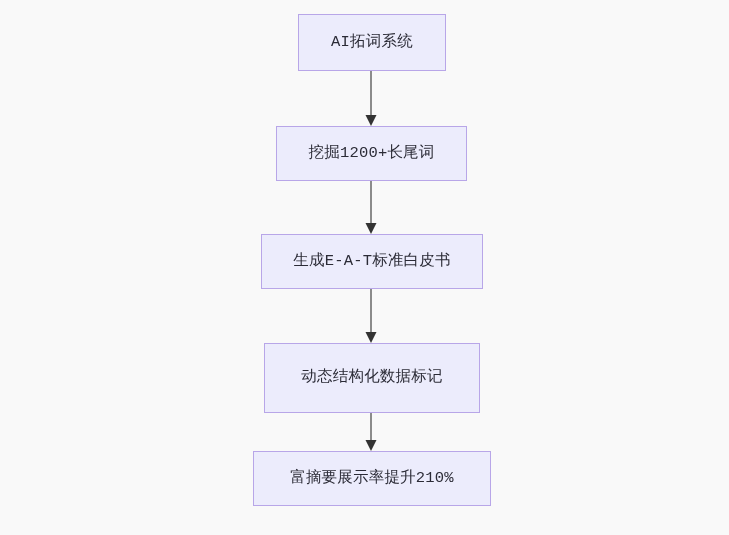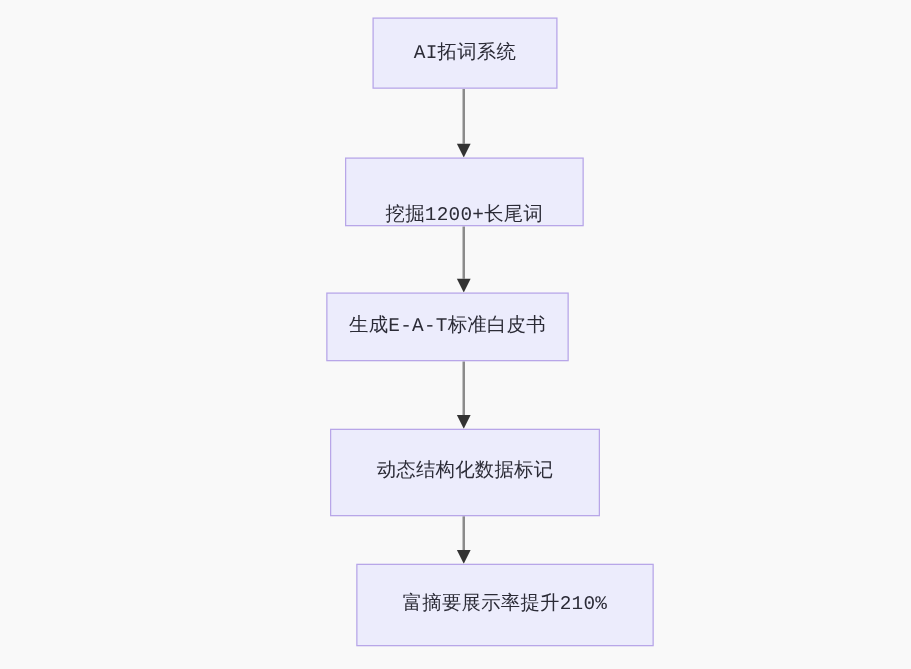--- a/index.html
+++ b/index.html
@@ -64,25 +64,25 @@
       <line class="edge-line" x1="371" y1="181" x2="371" y2="223"></line>
       <polygon class="edge-head" points="365.5,223 376.5,223 371,234"></polygon>
       <line class="edge-line" x1="371" y1="289" x2="371" y2="332"></line>
       <polygon class="edge-head" points="365.5,332 376.5,332 371,343"></polygon>
       <line class="edge-line" x1="371" y1="397" x2="371" y2="440"></line>
       <polygon class="edge-head" points="365.5,440 376.5,440 371,451"></polygon>
     </svg>
 <div class="node" style="left: 298px; top: 14px; width: 148px; height: 57px; background: rgb(236, 236, 252); border-color: rgb(184, 166, 232); color: rgb(43, 43, 54);">
       <span class="node-label">AI拓词系统</span>
     </div>
-    <div class="node" style="left: 276px; top: 126px; width: 191px; height: 55px; background: rgb(236, 236, 252); border-color: rgb(184, 166, 232); color: rgb(43, 43, 54); align-items: flex-end;">
+    <div class="node" style="left: 276px; top: 126px; width: 191px; height: 55px; background: rgb(236, 236, 252); border-color: rgb(184, 166, 232); color: rgb(43, 43, 54);">
       <span class="node-label">挖掘1200+长尾词</span>
     </div>
-    <div class="node" style="left: 261px; top: 234px; width: 194px; height: 55px; background: rgb(236, 236, 252); border-color: rgb(184, 166, 232); color: rgb(43, 43, 54);">
+    <div class="node" style="left: 261px; top: 234px; width: 222px; height: 55px; background: rgb(236, 236, 252); border-color: rgb(184, 166, 232); color: rgb(43, 43, 54);">
       <span class="node-label">生成E-A-T标准白皮书</span>
     </div>
     <div class="node" style="left: 264px; top: 343px; width: 216px; height: 70px; background: rgb(236, 236, 252); border-color: rgb(184, 166, 232); color: rgb(43, 43, 54);">
       <span class="node-label">动态结构化数据标记</span>
     </div>
-    <div class="node" style="left: 253px; top: 451px; width: 238px; height: 66px; background: rgb(236, 236, 252); border-color: rgb(184, 166, 232); color: rgb(43, 43, 54); margin-left: 32px;">
+    <div class="node" style="left: 253px; top: 451px; width: 238px; height: 55px; background: rgb(236, 236, 252); border-color: rgb(184, 166, 232); color: rgb(43, 43, 54);">
       <span class="node-label">富摘要展示率提升210%</span>
     </div>
   </div>
 
 </body></html>

